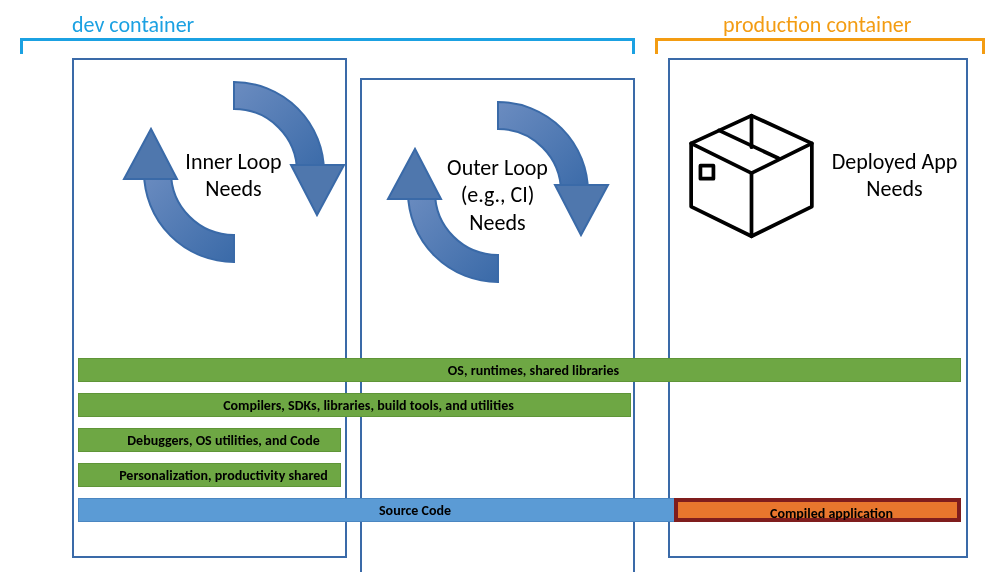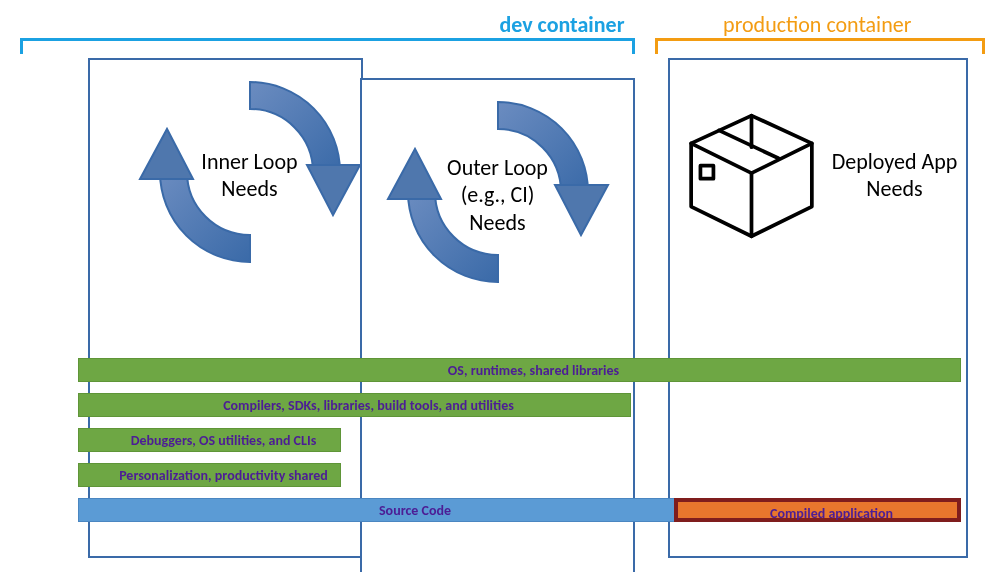--- a/index.html
+++ b/index.html
@@ -18,22 +18,22 @@
     .headers {
       display: flex;
       padding: 0 20px 0 72px;
       height: 38px;
       align-items: flex-end;
     }
     .header-dev {
       color: #1ba1e2;
       font-size: 22px;
       width: 560px;
-      text-align: right;
-      font-weight: 700;
+      text-align: left;
+      font-weight: 400;
     }
     .header-prod {
       color: #f39c12;
       font-size: 22px;
       width: 330px;
       text-align: center;
       font-weight: 400;
       margin-left: 30px;
     }
     
@@ -73,21 +73,21 @@
       width: 100%;
       height: 505px;
     }
     .col {
       position: absolute;
       top: 0;
       height: 500px;
       border: 2px solid #3a6aa8;
       background: #fff;
     }
-    .col-inner { left: 88px; width: 275px; padding-left: 48px; }
+    .col-inner { left: 72px; width: 275px; padding-left: 48px; }
     .col-outer { left: 360px; width: 275px; margin-top: 20px; }
     .col-prod  { left: 668px; width: 300px; }
 
     .loop-wrap {
       position: relative;
       width: 100%;
       height: 230px;
       display: flex;
       align-items: center;
       justify-content: center;
@@ -118,21 +118,21 @@
       font-size: 22px;
       text-align: center;
       line-height: 1.25;
     }
 
     
     .bar {
       position: absolute;
       height: 24px;
       line-height: 24px;
-      color: #4c1d95;
+      color: #000000;
       font-size: 14px;
       font-weight: 600;
       text-align: center;
       padding-left: 28px;
     }
     .bar-green { background: #6ea744; border: 1px solid #5f9538; }
     .bar-blue  { background: #5b9bd5; border: 1px solid #4a86c1; }
     .bar-orange{ background: #e8762d; border: 4px solid #7f1d1d; }
 
     .bar-os        { left: 78px;  width: 883px; top: 300px; }
@@ -201,18 +201,18 @@
             <path d="M40 22 L104 52"></path>
             <rect x="20" y="60" width="14" height="14"></rect>
           </g>
         </svg>
         <div class="prod-label">Deployed App<br>Needs</div>
       </div>
     </div>
 
     <div class="bar bar-green bar-os">OS, runtimes, shared libraries</div>
     <div class="bar bar-green bar-compilers">Compilers, SDKs, libraries, build tools, and utilities</div>
-    <div class="bar bar-green bar-debug">Debuggers, OS utilities, and CLIs</div>
+    <div class="bar bar-green bar-debug">Debuggers, OS utilities, and Code</div>
     <div class="bar bar-green bar-person">Personalization, productivity shared</div>
     <div class="bar bar-blue  bar-source">Source Code</div>
     <div class="bar bar-orange bar-compiled">Compiled application</div>
   </div>
 </div>
 
 </body></html>

